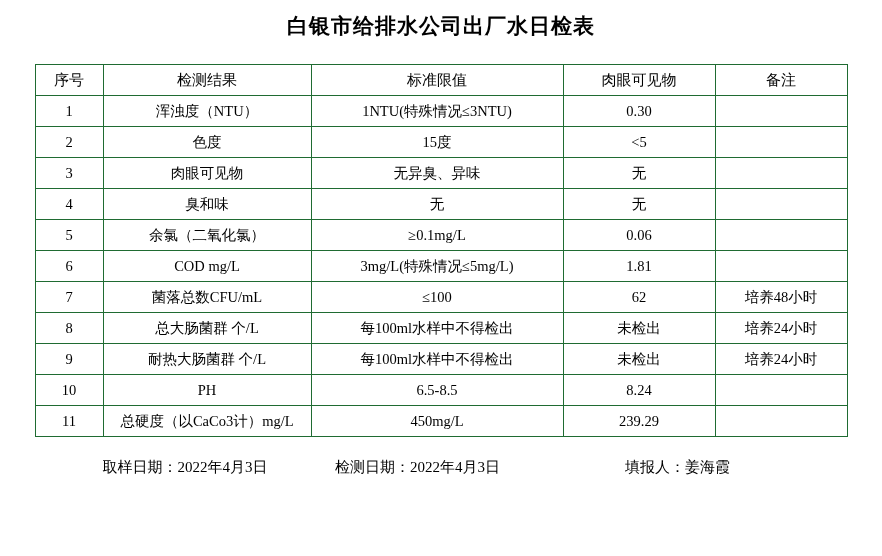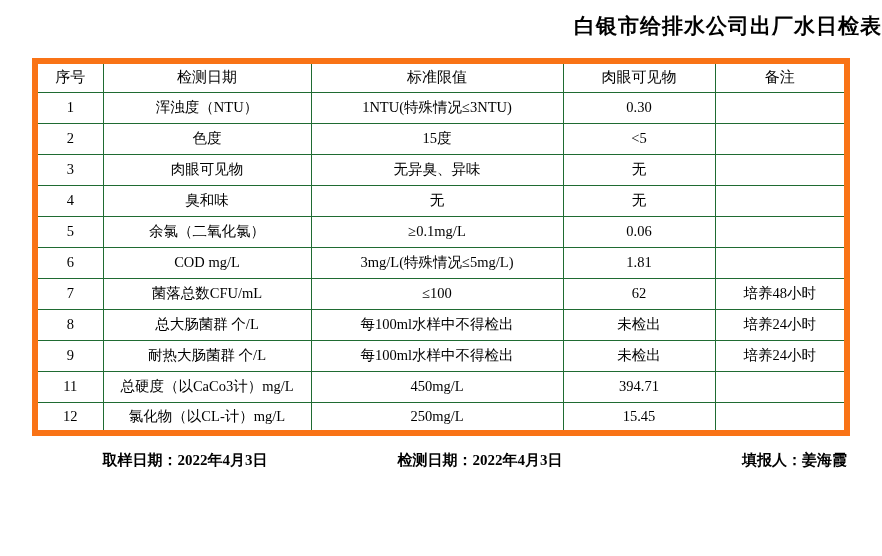--- a/index.html
+++ b/index.html
@@ -14,33 +14,33 @@
     color: #000000;
     overflow: hidden;
   }
   .page {
     position: relative;
     width: 882px;
     height: 556px;
     box-sizing: border-box;
   }
   .doc-title {
-    text-align: right;
+    text-align: center;
     font-size: 21px;
     font-weight: bold;
     letter-spacing: 1px;
     padding-top: 12px;
     padding-bottom: 12px;
   }
   table.report {
     border-collapse: collapse;
     table-layout: fixed;
-    margin: 6px auto;
+    margin: 12px auto;
     width: 812px;
-    border: 6px solid #f97316;
+    border: 1px solid #f97316;
   }
   table.report td, table.report th {
     border: 1px solid #1f6b32;
     height: 31px;
     font-size: 14.5px;
     font-weight: normal;
     text-align: center;
     vertical-align: middle;
     padding: 0 2px;
     box-sizing: border-box;
@@ -56,45 +56,44 @@
 
   .cell-item-spaced {
     letter-spacing: 0px;
   }
   .footer {
     width: 812px;
     margin: 4px auto;
     padding-top: 9px;
     display: flex;
     font-size: 15px;
-    font-weight: bold;
   }
   .footer .f1 { width: 300px; text-align: center; }
-  .footer .f2 { width: 290px; text-align: center; }
-  .footer .f3 { width: 222px; text-align: right; }
+  .footer .f2 { width: 290px; text-align: left; }
+  .footer .f3 { width: 222px; text-align: left; }
 </style>
 </head>
 <body>
 
 <div class="page">
 
   <div class="doc-title">白银市给排水公司出厂水日检表</div>
 
   <table class="report">
     <colgroup>
       <col class="c-idx">
       <col class="c-item">
       <col class="c-std">
       <col class="c-res">
       <col class="c-note">
     </colgroup>
     <thead>
       <tr>
         <td>序号</td>
-        <td>检测日期</td>
+        <td>检测结果</td>
         <td>标准限值</td>
         <td>肉眼可见物</td>
         <td>备注</td>
       </tr>
     </thead>
     <tbody>
       <tr>
         <td>1</td>
         <td>浑浊度（NTU）</td>
         <td>1NTU(特殊情况≤3NTU)</td>
@@ -151,31 +150,31 @@
         <td>培养24小时</td>
       </tr>
       <tr>
         <td>9</td>
         <td>耐热大肠菌群 个/L</td>
         <td>每100ml水样中不得检出</td>
         <td>未检出</td>
         <td>培养24小时</td>
       </tr>
       <tr>
+        <td>10</td>
+        <td>PH</td>
+        <td>6.5-8.5</td>
+        <td>8.24</td>
+        <td></td>
+      </tr>
+      <tr>
         <td>11</td>
         <td>总硬度（以CaCo3计）mg/L</td>
         <td>450mg/L</td>
-        <td>394.71</td>
-        <td></td>
-      </tr>
-      <tr>
-        <td>12</td>
-        <td>氯化物（以CL-计）mg/L</td>
-        <td>250mg/L</td>
-        <td>15.45</td>
+        <td>239.29</td>
         <td></td>
       </tr>
     </tbody>
   </table>
 
   <div class="footer">
     <div class="f1">取样日期：2022年4月3日</div>
     <div class="f2">检测日期：2022年4月3日</div>
     <div class="f3">填报人：姜海霞</div>
   </div>

